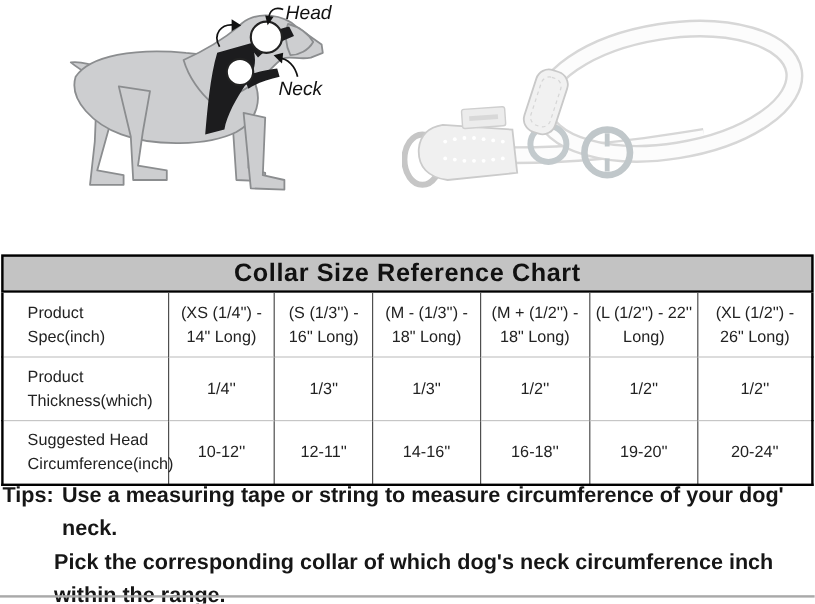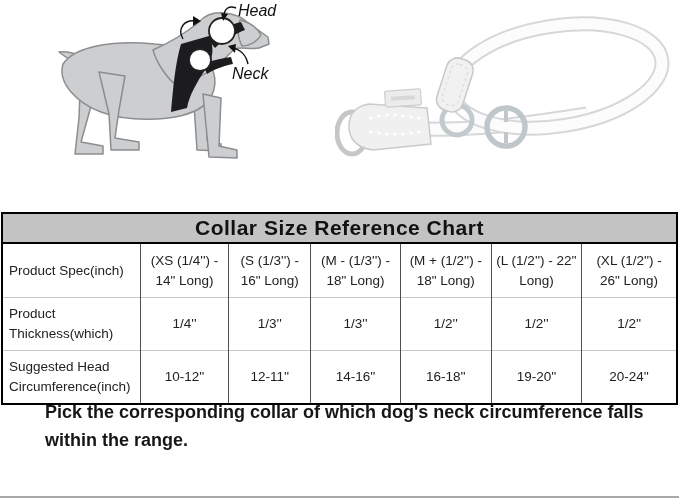--- a/index.html
+++ b/index.html
@@ -19,21 +19,21 @@
   }
   table.size-table{
     width:677px;border-collapse:collapse;table-layout:fixed;
     border:2px solid #000;border-top:none;background:#fff;
   }
   table.size-table td{
     border-left:1px solid #4f4f4f;border-top:1px solid #c6c6c6;
     text-align:center;vertical-align:middle;font-size:13.5px;line-height:1.45;
     padding:2px 3px;color:#222;
   }
-  table.size-table tr td:first-child{border-left:none;text-align:left;padding-left:6px;}
+  table.size-table tr td:first-child{border-left:none;text-align:left;padding-left:20px;}
   table.size-table tr.hdr td{border-top:none;height:49px;}
   table.size-table tr.r td{height:48px;}
 
   .tips{
     position:absolute;left:2px;top:398px;width:675px;
     font-size:18px;font-weight:700;line-height:28px;color:#161616;
   }
   .tips .t-line1{display:flex;}
   .tips .t-label{flex:0 0 auto;margin-right:7px;}
   .tips .t-indent{padding-left:43px;}
@@ -175,17 +175,21 @@
       <td>14-16''</td>
       <td>16-18''</td>
       <td>19-20''</td>
       <td>20-24''</td>
     </tr>
   </tbody>
     </table>
 </div>
 
 <div class="tips">
-  <div class="t-indent">Pick the corresponding collar of which dog's neck circumference falls</div>
+  <div class="t-line1">
+    <span class="t-label">Tips:</span>
+    <span>Use a measuring tape or string to measure circumference of your dog' neck.</span>
+  </div>
+  <div class="t-indent">Pick the corresponding collar of which dog's neck circumference inch</div>
   <div class="t-indent">within the range.</div>
 </div>
 
 <div class="bottom-rule"></div>
 
 </body></html>

